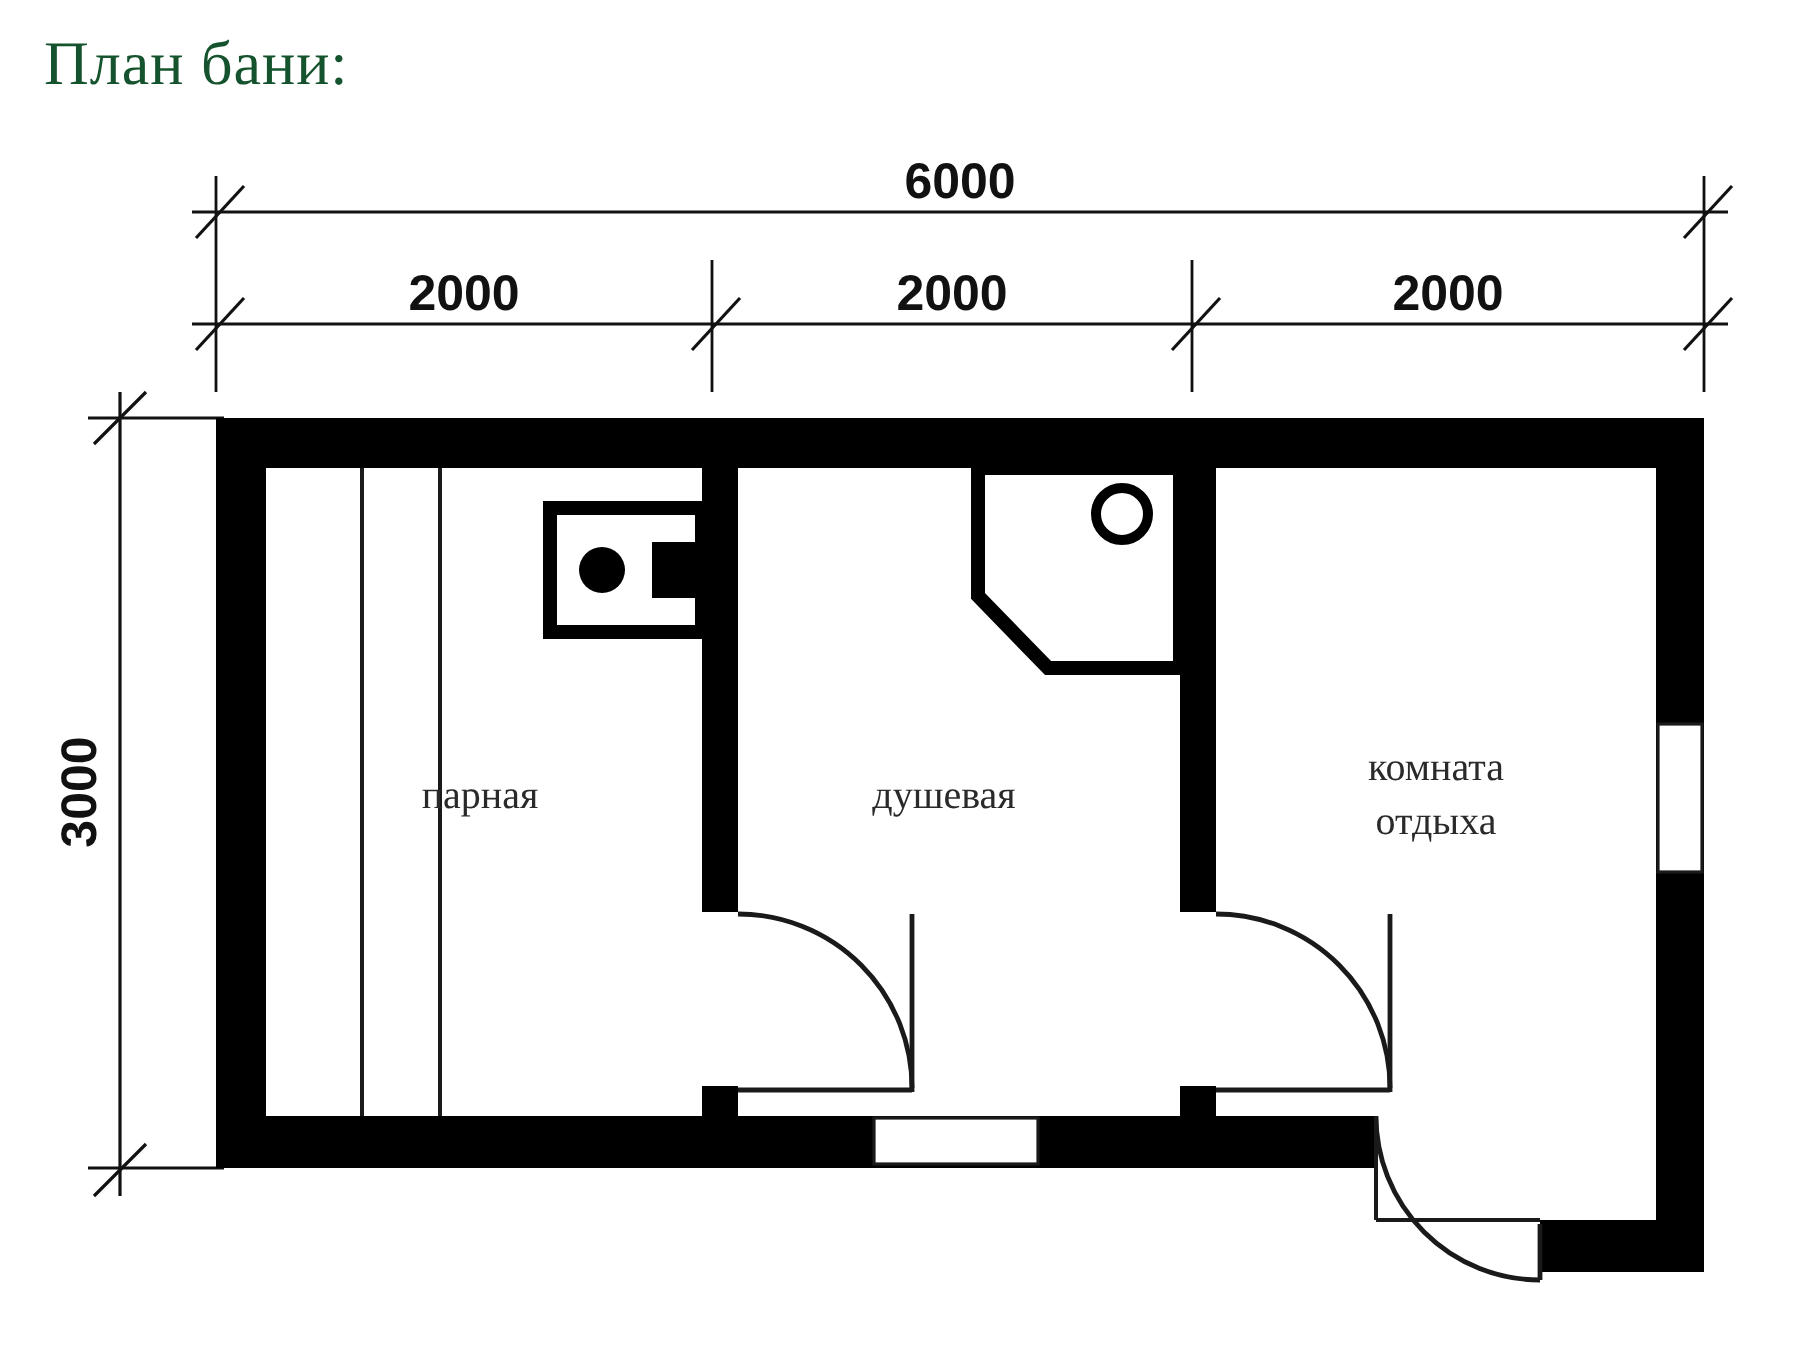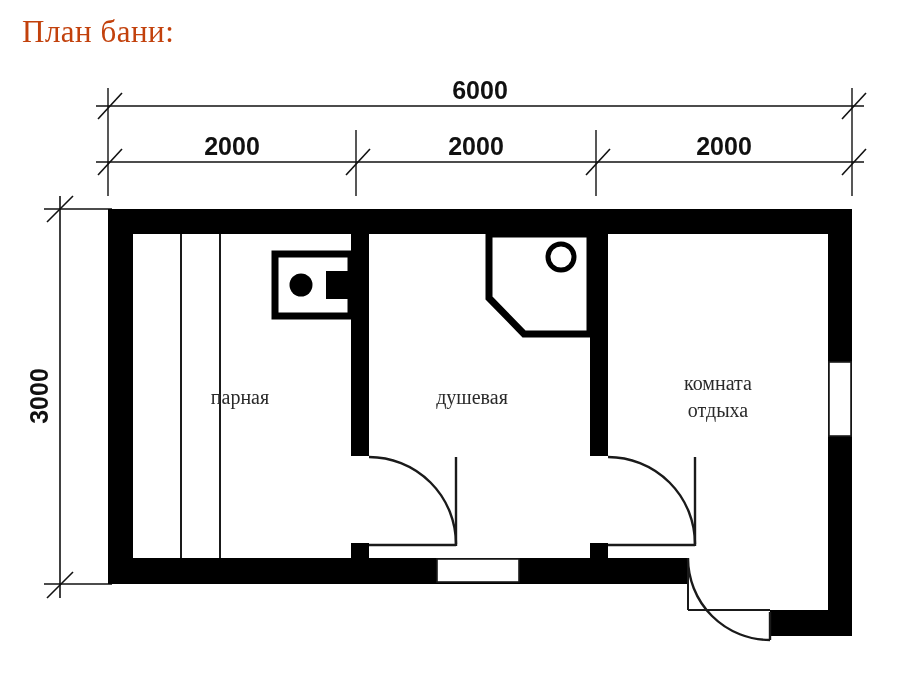--- a/index.html
+++ b/index.html
@@ -21,21 +21,21 @@
     top: 0;
     width: 910px;
     height: 683px;
   }
   #title {
     position: absolute;
     left: 22px;
     top: 14px;
     font-size: 31px;
     font-family: "Liberation Serif", "DejaVu Serif", serif;
-    color: #c2410c;
+    color: #14532d;
     letter-spacing: 0.5px;
     white-space: nowrap;
   }
   #plan-svg {
     position: absolute;
     left: 0;
     top: 0;
   }
   .dim-text {
     font-family: "Liberation Sans", "DejaVu Sans", sans-serif;

